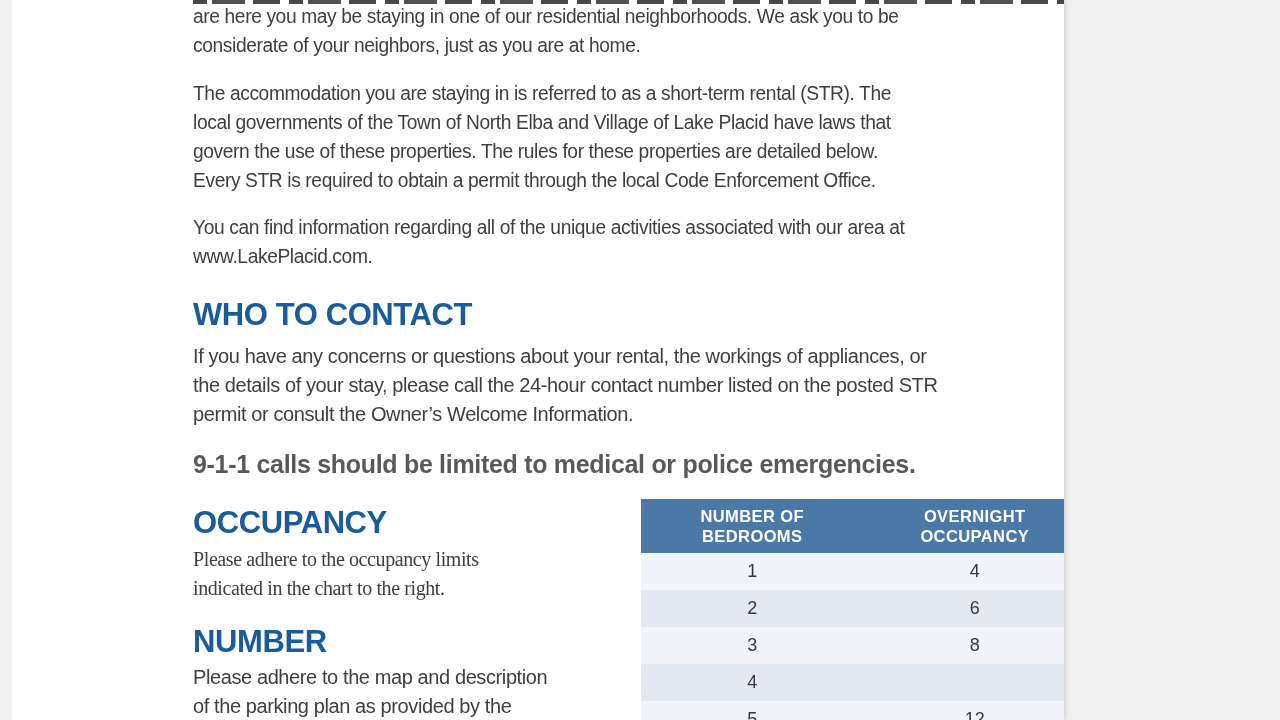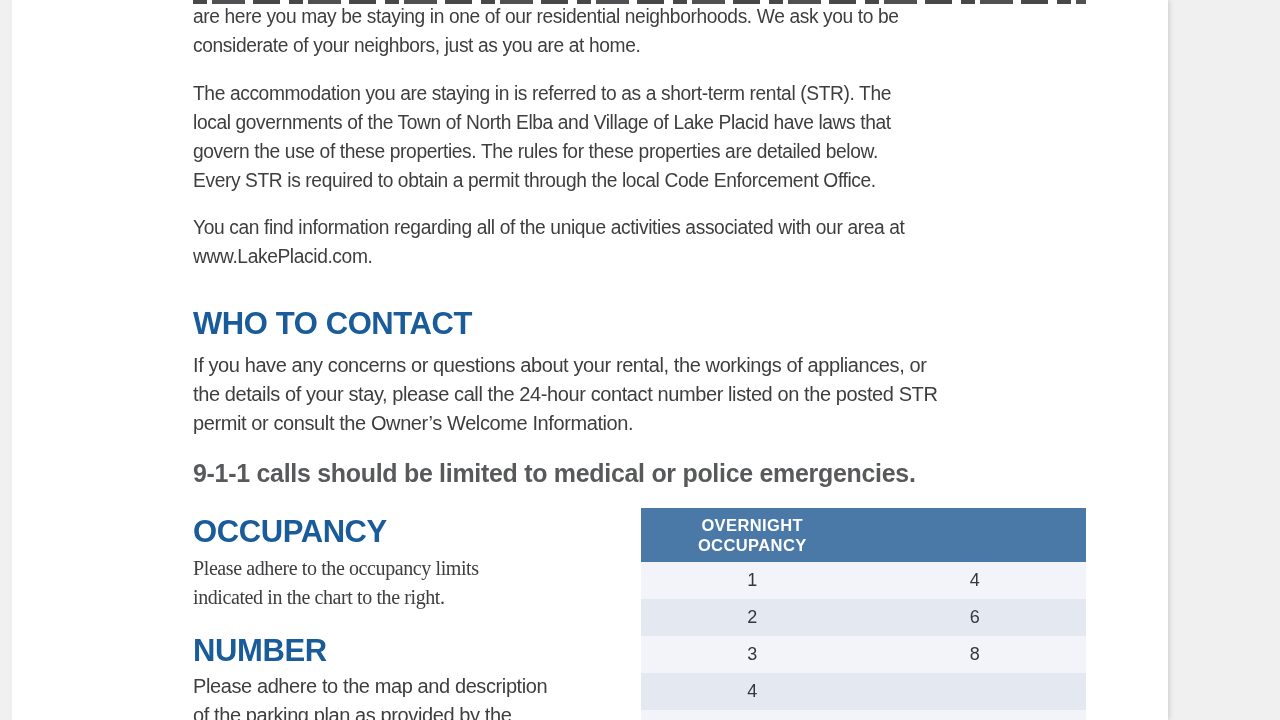--- a/index.html
+++ b/index.html
@@ -23,21 +23,21 @@
   .gutter {
     position: absolute; top: 0; height: 720px;
     background: var(--color-gutter);
     z-index: 3;
   }
   .gutter-left  { left: 0; width: 12px; }
   .gutter-right { right: 0; width: 8px; }
   .page {
     position: absolute;
     left: 12px; top: 0;
-    width: 1156px; height: 720px;
+    width: 1052px; height: 720px;
     background: var(--color-page-bg);
     box-shadow: 0 0 6px rgba(0,0,0,0.22);
     overflow: hidden;
     z-index: 2;
   }
   .content {
     position: absolute;
     left: 181px; top: 0;
     width: 1040px;
   }
@@ -66,21 +66,21 @@
   .p1 { margin-top: 2px; }
   .p2 { margin-top: 19px; }
   .p3 { margin-top: 18px; }
   h2.section-heading {
     font-size: 31px;
     line-height: 34px;
     font-weight: bold;
     letter-spacing: -0.4px;
     color: var(--color-heading-blue);
   }
-  .h-who { margin-top: 36px; }
+  .h-who { margin-top: 27px; }
   .p4 { margin-top: 10px; }
   .callout {
     margin-top: 19px;
     font-size: 26px;
     line-height: 33px;
     font-weight: bold;
     letter-spacing: -0.3px;
     color: var(--color-note-gray);
     white-space: pre-line;
   }
@@ -164,20 +164,22 @@
 indicated in the chart to the right.</p>
 
         <h2 class="section-heading h-parking">NUMBER</h2>
         <p class="body parking-body">Please adhere to the map and description
 of the parking plan as provided by the
 owner/operator of your rental. The</p>
       </div>
 
       <div class="occ-table">
         <div class="thead">
+          <div class="th">NUMBER OF
+BEDROOMS</div>
           <div class="th">OVERNIGHT
 OCCUPANCY</div>
         </div>
         <div class="tbody">
           <div class="tr">
             <div class="td">1</div>
             <div class="td">4</div>
           </div>
           <div class="tr">
             <div class="td">2</div>

